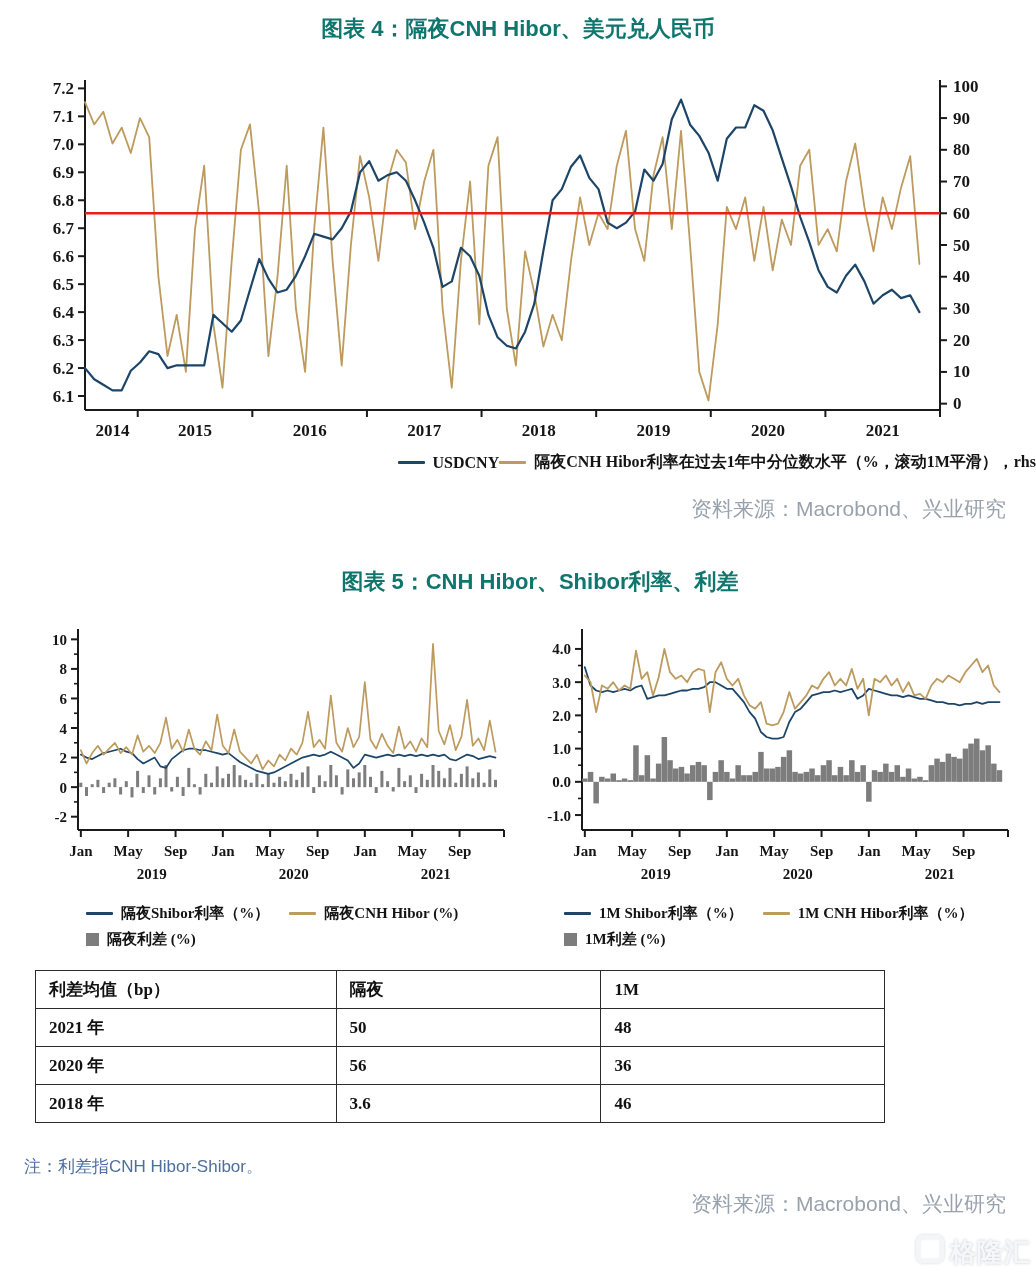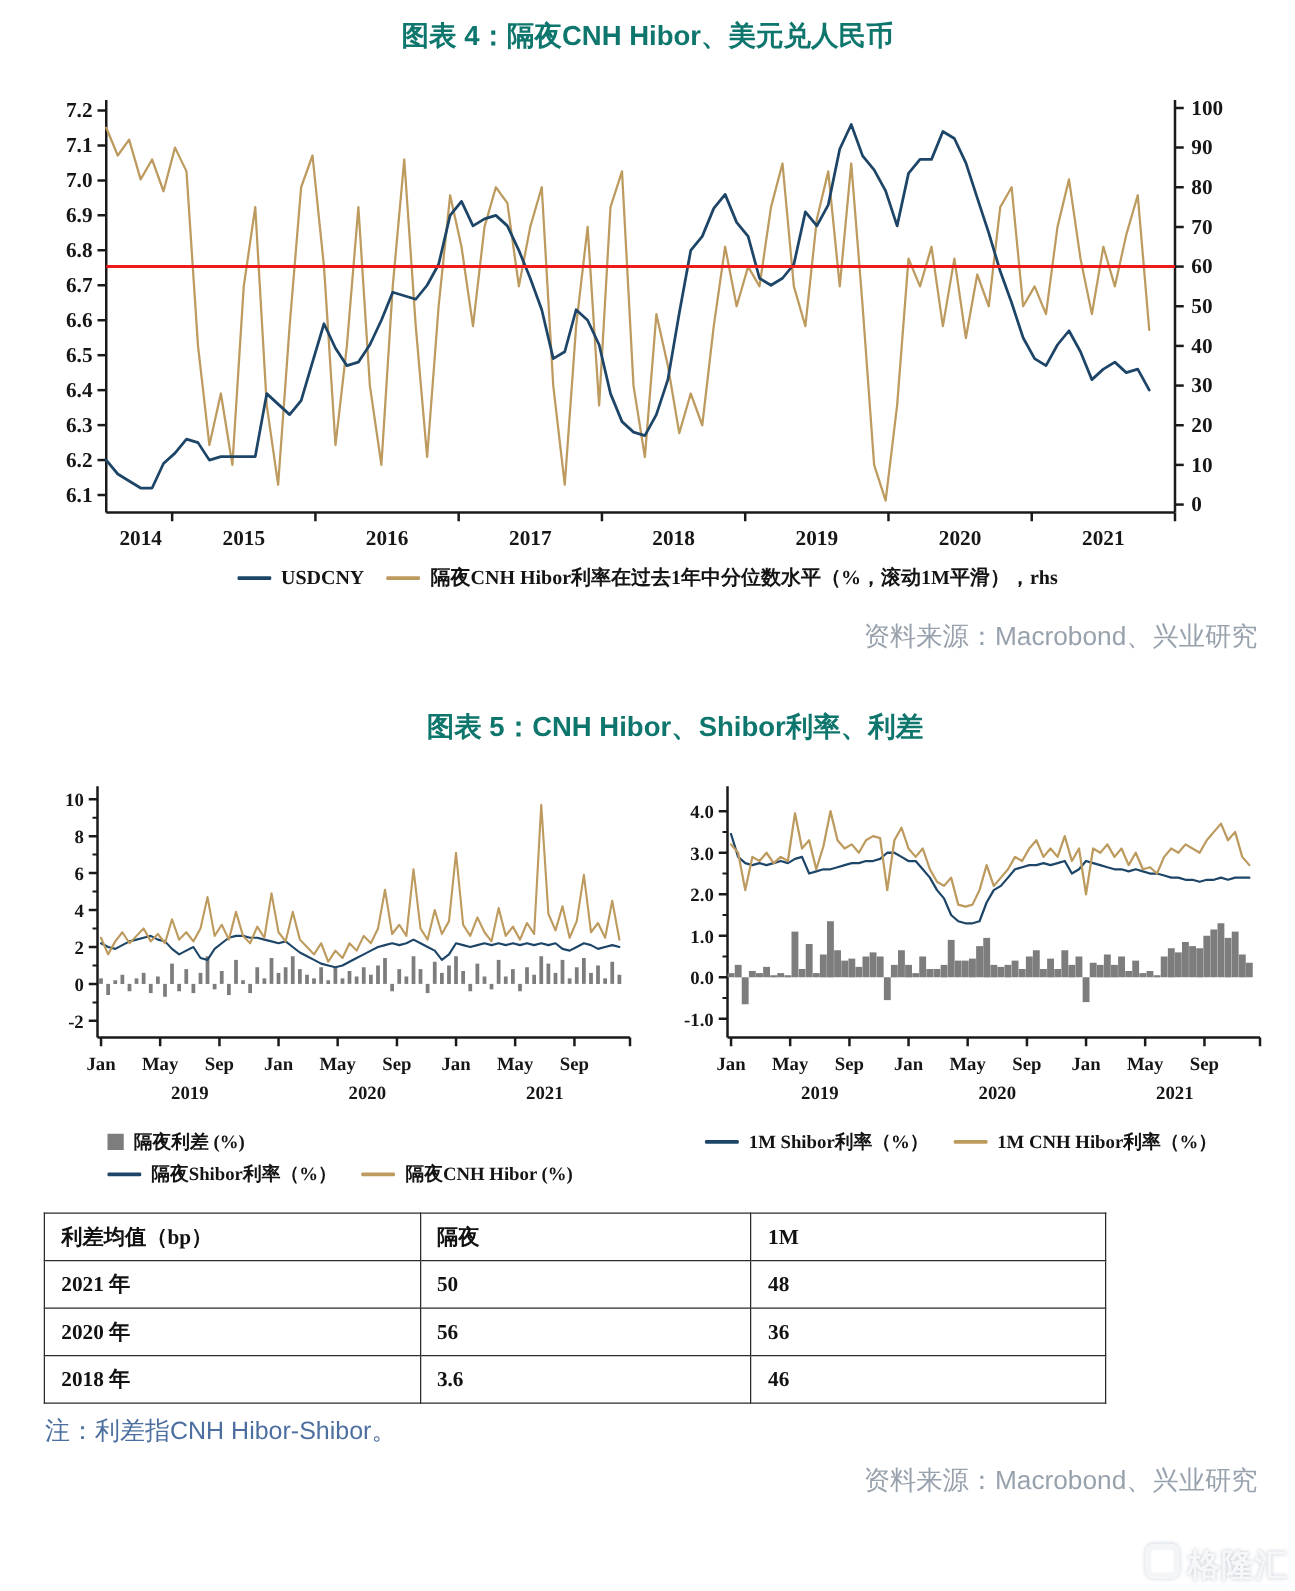--- a/index.html
+++ b/index.html
@@ -7,39 +7,39 @@
        font-family:"Liberation Sans",sans-serif;}
   .fig-title{text-align:center;font-size:22px;font-weight:700;color:#0f766e;line-height:30px;}
   #fig4-title{margin-top:14px;}
   #fig5-title{margin-top:44px;margin-left:44px;}
   svg{display:block;}
   svg text{font-family:"Liberation Serif",serif;font-weight:700;fill:#161616;}
   svg.main text{font-size:17px;}
   svg.small text{font-size:15px;}
   #fig4-chart{margin-top:10px;}
   .charts-row{display:flex;gap:14px;margin:18px 0 0 26px;}
-  .legend-center{display:flex;justify-content:center;align-items:center;gap:18px;margin-top:2px;}
+  .legend-center{display:flex;justify-content:flex-end;align-items:center;margin-top:2px;}
   .legend-item{display:flex;align-items:center;gap:8px;
                font-family:"Liberation Serif",serif;font-weight:700;font-size:16px;color:#141414;}
   .legend-item.sm{font-size:15px;}
   .swatch-line{width:27px;height:3px;border-radius:1px;flex:none;}
   .swatch-box{width:13px;height:13px;flex:none;}
   .legends-smalls{display:flex;margin-top:2px;}
   .leg-col{box-sizing:border-box;}
   .leg-col.left{width:518px;padding-left:86px;}
   .leg-col.right{width:518px;padding-left:46px;}
   .leg-line{display:flex;gap:20px;margin-bottom:7px;}
   .source-line{text-align:right;color:#98a2ad;font-size:21px;padding-right:30px;}
   #fig4-source{margin-top:22px;}
   #bottom-source{margin-top:12px;}
   table.spread{border-collapse:collapse;margin:14px 0 0 35px;width:850px;
                font-family:"Liberation Serif",serif;font-size:17px;font-weight:700;color:#111;
                table-layout:fixed;}
   table.spread td{border:1.5px solid #2b2b2b;height:37px;padding:0 0 0 13px;vertical-align:middle;}
-  .note-line{margin-top:8px;padding-left:36px;color:#4c6f9f;font-size:20px;}
+  .note-line{margin-top:32px;padding-left:24px;color:#4c6f9f;font-size:17px;}
   .watermark{position:absolute;right:5px;bottom:3px;display:flex;align-items:flex-start;gap:6px;opacity:.95;}
   .wm-logo{width:28px;height:28px;box-sizing:border-box;border:4px solid #f3f5f7;border-radius:7px;
            box-shadow:0 0 3px rgba(165,175,190,.6), inset 0 0 2px rgba(165,175,190,.4);}
   .wm-text{font-size:26px;font-weight:700;color:#f5f7f9;letter-spacing:1px;
            text-shadow:0 0 3px rgba(155,165,180,.65);}
 </style>
 </head>
 <body>
 
 <div class="fig-title" id="fig4-title">图表 4：隔夜CNH Hibor、美元兑人民币</div>
@@ -371,44 +371,50 @@
       <rect x="466.7" y="155.2" width="5.5" height="11.6" fill="#7d7d7d"></rect>
       <polyline points="54.8,52.2 60.5,70.5 66.2,75.5 71.9,77.1 77.6,75.5 83.2,77.1 88.9,75.5 94.6,73.8 100.3,75.5 106.0,72.1 111.6,70.5 117.3,83.8 123.0,82.1 128.7,80.4 134.4,80.4 140.0,78.8 145.7,77.1 151.4,75.5 157.1,75.5 162.8,73.8 168.4,73.8 174.1,72.1 179.8,67.2 185.5,67.2 191.2,70.5 196.8,73.8 202.5,73.8 208.2,80.4 213.9,87.1 219.6,97.1 225.2,103.7 230.9,117.0 236.6,122.0 242.3,123.6 248.0,123.6 253.6,122.0 259.3,107.0 265.0,97.1 270.7,93.7 276.4,87.1 282.0,80.4 287.7,78.8 293.4,77.1 299.1,77.1 304.8,75.5 310.4,77.1 316.1,75.5 321.8,73.8 327.5,83.8 333.2,80.4 338.8,73.8 344.5,75.5 350.2,77.1 355.9,78.8 361.6,80.4 367.2,80.4 372.9,82.1 378.6,80.4 384.3,82.1 390.0,83.8 395.6,83.8 401.3,85.4 407.0,87.1 412.7,87.1 418.4,88.8 424.0,88.8 429.7,90.4 435.4,88.8 441.1,88.8 446.8,87.1 452.4,88.8 458.1,87.1 463.8,87.1 469.5,87.1" fill="none" stroke="#1d4568" stroke-width="1.8" stroke-linejoin="round" stroke-linecap="round"></polyline>
       <polyline points="54.8,60.5 60.5,67.2 66.2,97.1 71.9,70.5 77.6,73.8 83.2,67.2 88.9,75.5 94.6,70.5 100.3,73.8 106.0,35.6 111.6,63.8 117.3,57.2 123.0,80.4 128.7,62.2 134.4,33.9 140.0,57.2 145.7,63.8 151.4,60.5 157.1,67.2 162.8,57.2 168.4,53.9 174.1,55.5 179.8,97.1 185.5,57.2 191.2,47.2 196.8,63.8 202.5,70.5 208.2,63.8 213.9,80.4 219.6,90.4 225.2,93.7 230.9,87.1 236.6,108.7 242.3,110.3 248.0,108.7 253.6,97.1 259.3,77.1 265.0,93.7 270.7,87.1 276.4,80.4 282.0,70.5 287.7,73.8 293.4,63.8 299.1,57.2 304.8,70.5 310.4,63.8 316.1,70.5 321.8,53.9 327.5,73.8 333.2,63.8 338.8,100.4 344.5,63.8 350.2,67.2 355.9,60.5 361.6,70.5 367.2,63.8 372.9,77.1 378.6,67.2 384.3,80.4 390.0,78.8 395.6,83.8 401.3,70.5 407.0,63.8 412.7,67.2 418.4,60.5 424.0,63.8 429.7,67.2 435.4,57.2 441.1,50.5 446.8,43.9 452.4,57.2 458.1,50.5 463.8,70.5 469.5,77.1" fill="none" stroke="#bd9a5e" stroke-width="1.8" stroke-linejoin="round" stroke-linecap="round"></polyline>
     </svg>
 </div>
 
 <div class="legends-smalls">
   <div class="leg-col left">
     <div class="leg-line">
       <div class="legend-item sm">
+        <span class="swatch-line" style="background: rgb(29, 69, 104);"></span>
+        <span>隔夜Shibor利率（%）</span>
+      </div>
+      <div class="legend-item sm">
+        <span class="swatch-line" style="background: rgb(189, 154, 94);"></span>
+        <span>隔夜CNH Hibor (%)</span>
+      </div>
+    </div>
+    <div class="leg-line">
+      <div class="legend-item sm">
         <span class="swatch-box" style="background: rgb(125, 125, 125);"></span>
         <span>隔夜利差 (%)</span>
-      </div>
-    </div>
-    <div class="leg-line">
-      <div class="legend-item sm">
-        <span class="swatch-line" style="background: rgb(29, 69, 104);"></span>
-        <span>隔夜Shibor利率（%）</span>
-      </div>
-      <div class="legend-item sm">
-        <span class="swatch-line" style="background: rgb(189, 154, 94);"></span>
-        <span>隔夜CNH Hibor (%)</span>
       </div>
     </div>
   </div>
   <div class="leg-col right">
     <div class="leg-line">
       <div class="legend-item sm">
         <span class="swatch-line" style="background: rgb(29, 69, 104);"></span>
         <span>1M Shibor利率（%）</span>
       </div>
       <div class="legend-item sm">
         <span class="swatch-line" style="background: rgb(189, 154, 94);"></span>
         <span>1M CNH Hibor利率（%）</span>
+      </div>
+    </div>
+    <div class="leg-line">
+      <div class="legend-item sm">
+        <span class="swatch-box" style="background: rgb(125, 125, 125);"></span>
+        <span>1M利差 (%)</span>
       </div>
     </div>
   </div>
 </div>
 
 <table class="spread">
   <colgroup>
       <col style="width:35.4%">
       <col style="width:31.2%">
       <col style="width:33.4%">

